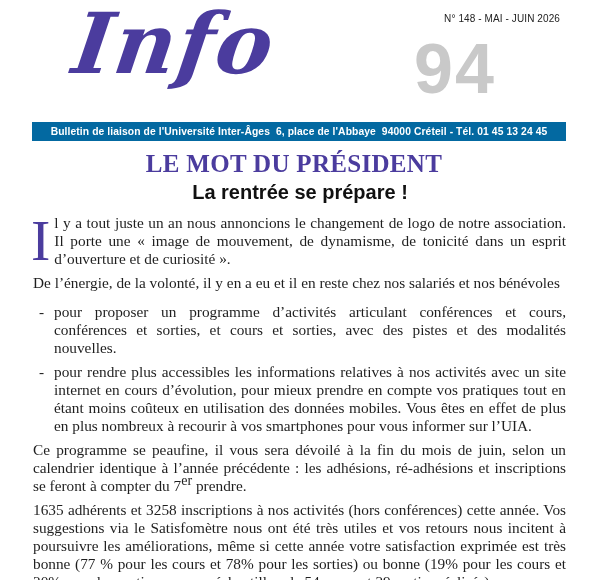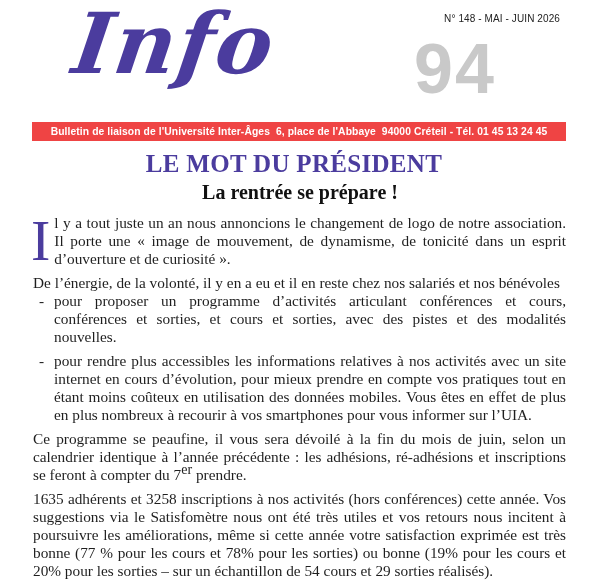--- a/index.html
+++ b/index.html
@@ -66,21 +66,21 @@
     font-size: 10px;
     color: #222;
     letter-spacing: 0.1px;
   }
   .banner {
     position: absolute;
     left: 32px;
     top: 122px;
     width: 534px;
     height: 19px;
-    background: #ef4444;
+    background: #0369a1;
     color: #ffffff;
     font-family: "Liberation Sans", sans-serif;
     font-weight: bold;
     font-size: 10.3px;
     line-height: 19px;
     text-align: center;
     white-space: pre;
     letter-spacing: 0.1px;
   }
   .section-title {
@@ -95,21 +95,21 @@
     color: #4b3c9e;
     line-height: 30px;
     letter-spacing: 0.3px;
   }
   .subtitle {
     position: absolute;
     left: 0;
     top: 180px;
     width: 600px;
     text-align: center;
-    font-family: Liberation Serif, serif;
+    font-family: Liberation Sans, sans-serif;
     font-weight: bold;
     font-size: 20px;
     color: #111;
     line-height: 24px;
   }
   .article {
     position: absolute;
     left: 33px;
     top: 214px;
     width: 533px;
@@ -164,21 +164,21 @@
   <div class="banner">Bulletin de liaison de l'Université Inter-Âges  6, place de l'Abbaye  94000 Créteil - Tél. 01 45 13 24 45</div>
 </header>
 
 <h1 class="section-title" style="margin:0;">LE MOT DU PRÉSIDENT</h1>
 <h2 class="subtitle" style="margin:0;">La rentrée se prépare !</h2>
 
 <article class="article">
   <p class="dropcap-para">
     <span class="dropcap">I</span><span>l y a tout juste un an nous annoncions le changement de logo de notre association. Il porte une « image de mouvement, de dynamisme, de tonicité dans un esprit d’ouverture et de curiosité ».</span>
   </p>
-  <p style="margin-bottom:0;">De l’énergie, de la volonté, il y en a eu et il en reste chez nos salariés et nos bénévoles</p>
+  <p style="margin-bottom:11px;">De l’énergie, de la volonté, il y en a eu et il en reste chez nos salariés et nos bénévoles</p>
   <ul class="bullets">
     <li>
       <span class="dash">-</span>
       <span>pour proposer un programme d’activités articulant conférences et cours, conférences et sorties, et cours et sorties, avec des pistes et des modalités nouvelles.</span>
     </li>
     <li>
       <span class="dash">-</span>
       <span>pour rendre plus accessibles les informations relatives à nos activités avec un site internet en cours d’évolution, pour mieux prendre en compte vos pratiques tout en étant moins coû­teux en utilisation des données mobiles. Vous êtes en effet de plus en plus nombreux à re­courir à vos smartphones pour vous informer sur l’UIA.</span>
     </li>
   </ul>

